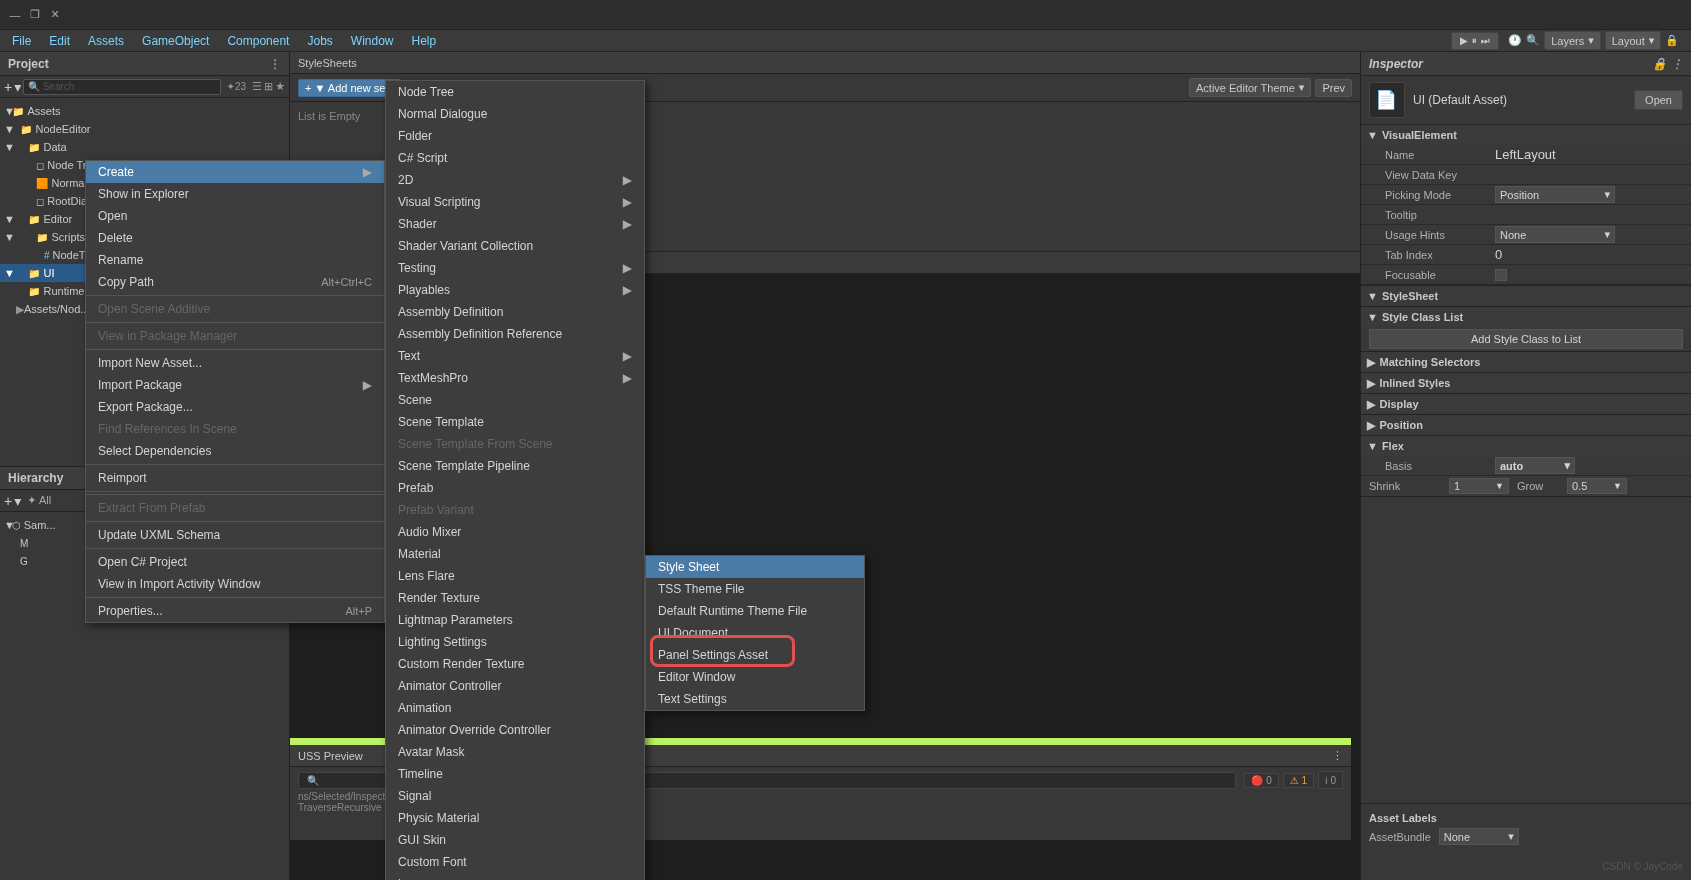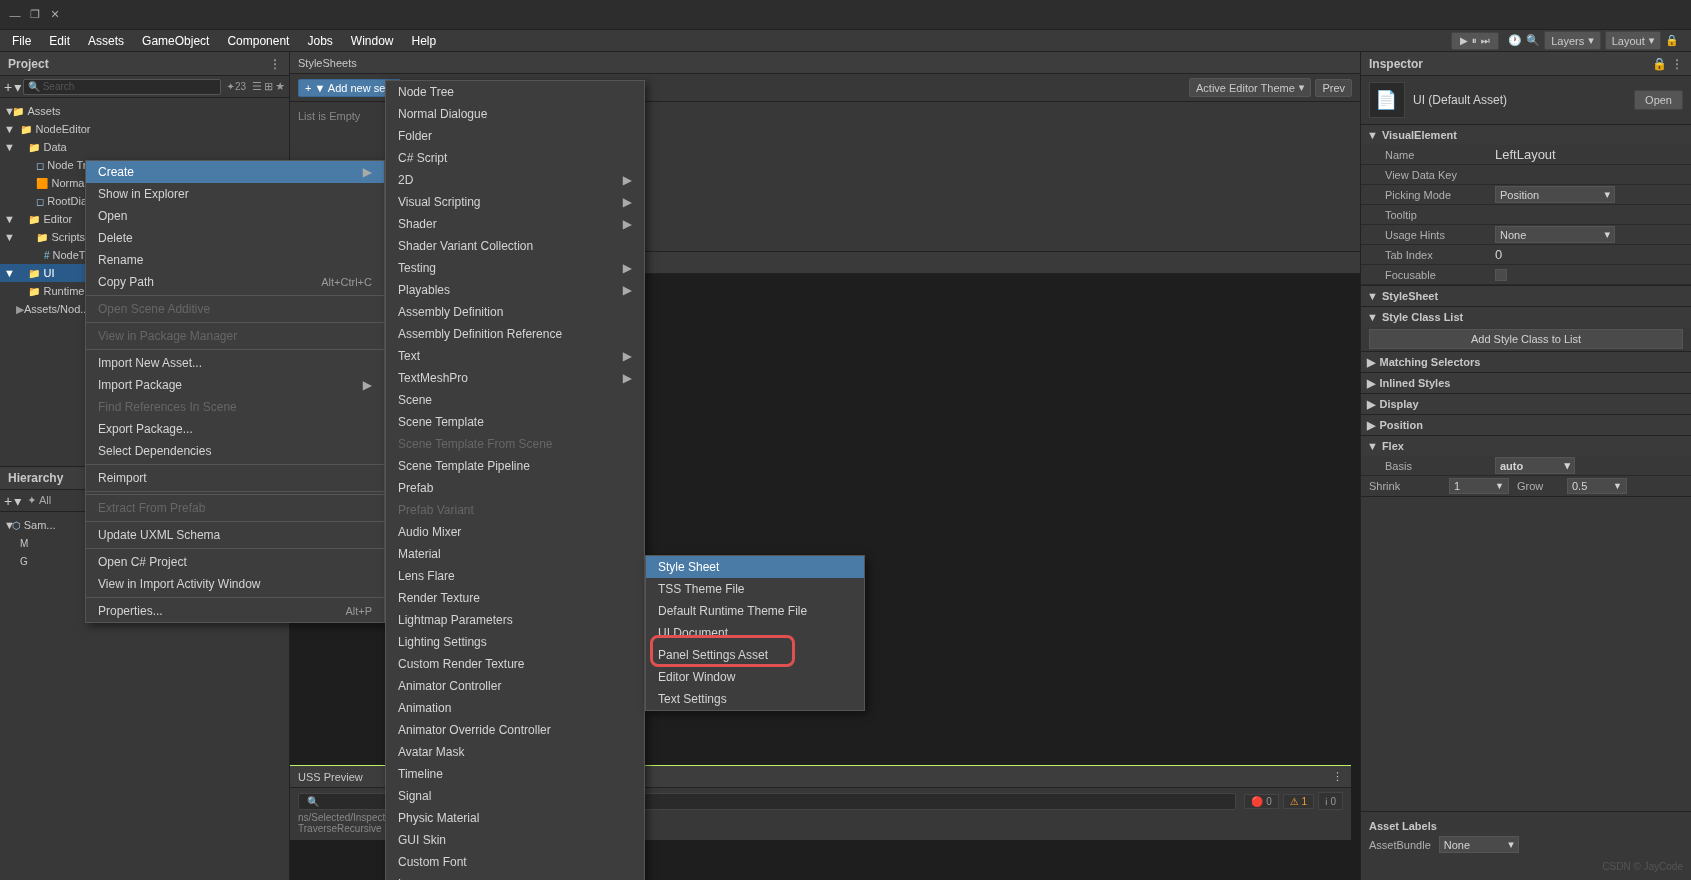--- a/index.html
+++ b/index.html
@@ -47,21 +47,21 @@
       height: 22px;
       background: #3a3a3a;
       display: flex;
       align-items: center;
       padding: 0 4px;
       border-bottom: 1px solid #222;
       gap: 2px;
     }
     .menubar-item {
       padding: 2px 8px;
-      color: #ffffff;
+      color: #7dd3fc;
       font-size: 12px;
       cursor: pointer;
     }
     .layers-dropdown {
       display: flex;
       align-items: center;
       gap: 4px;
       background: #555;
       border: 1px solid #444;
       padding: 2px 6px;
@@ -183,20 +183,21 @@
       height: 24px;
       background: #3d3d3d;
       border-bottom: 1px solid #222;
       display: flex;
       align-items: center;
       padding: 0 8px;
       font-size: 12px;
       font-weight: bold;
       color: #c8c8c8;
       justify-content: space-between;
+      font-style: italic;
     }
     .inspector-asset-header {
       display: flex;
       align-items: center;
       padding: 6px 8px;
       border-bottom: 1px solid #222;
       gap: 8px;
     }
     .asset-icon {
       width: 36px;
@@ -493,21 +494,21 @@
     <div style="flex:1;background:#1e1e1e;display:flex;flex-direction:column;">
       <div style="height:22px;background:#3a3a3a;border-bottom:1px solid #222;display:flex;align-items:center;font-size:11px;">
         <div style="padding:2px 12px;color:#c8c8c8;border-right:1px solid #222;cursor:pointer;height:22px;display:flex;align-items:center;background:#383838;">📷 Scene</div>
         <div style="padding:2px 12px;color:#c8c8c8;border-right:1px solid #222;cursor:pointer;height:22px;display:flex;align-items:center;">🎮 Ga...</div>
       </div>
 
       <div style="padding:8px;font-size:11px;color:#888;">
         <div style="color:#c8c8c8;font-size:12px;margin-bottom:4px;">...or.uxml*</div>
       </div>
 
-      <div style="position:absolute;bottom:40px;left:290px;right:340px;height:75px;background:#383838;border-top:1px solid #bef264;">
+      <div style="position:absolute;bottom:40px;left:290px;right:340px;height:102px;background:#383838;border-top:7px solid #bef264;">
         <div style="height:22px;background:#3d3d3d;border-bottom:1px solid #222;display:flex;align-items:center;padding:0 8px;font-size:11px;color:#c8c8c8;justify-content:space-between;">
           <span>USS Preview</span>
           <span style="cursor:pointer;">⋮</span>
         </div>
         <div style="padding:4px 8px;font-size:10px;color:#888;">
           <div style="display:flex;align-items:center;gap:8px;margin-bottom:2px;">
             <div style="background:#2a2a2a;border:1px solid #444;padding:2px 8px;border-radius:2px;display:flex;align-items:center;gap:4px;flex:1;">
               <span style="color:#666;font-size:10px;">🔍</span>
             </div>
             <div style="display:flex;align-items:center;gap:4px;">
@@ -652,21 +653,21 @@
 
     <div class="asset-labels">
       <div style="font-size:11px;font-weight:bold;color:#c8c8c8;margin-bottom:4px;">Asset Labels</div>
       <div class="asset-bundle-row">
         <span>AssetBundle</span>
         <div class="inspector-dropdown" style="width:80px;">
           <span>None</span>
           <span>▾</span>
         </div>
       </div>
-      <div style="font-size:10px;color:#555;text-align:right;margin-top:8px;">CSDN © JayCode</div>
+      <div style="font-size:10px;color:#555;text-align:right;margin-top:16px;">CSDN © JayCode</div>
     </div>
   </div>
 
 </div>
 
 <div class="context-menu-left">
   <div class="ctx-item selected">
     <span>Create</span>
     <span class="ctx-arrow">▶</span>
   </div>
@@ -695,25 +696,25 @@
       <span>View in Package Manager</span>
     </div>
   <div class="ctx-separator"></div>
   <div class="ctx-item">
       <span>Import New Asset...</span>
     </div>
   <div class="ctx-item">
     <span>Import Package</span>
     <span class="ctx-arrow">▶</span>
   </div>
+  <div class="ctx-item">
+      <span>Export Package...</span>
+    </div>
   <div class="ctx-item disabled">
       <span>Find References In Scene</span>
-    </div>
-  <div class="ctx-item">
-      <span>Export Package...</span>
     </div>
   <div class="ctx-item">
       <span>Select Dependencies</span>
     </div>
   <div class="ctx-separator"></div>
   <div class="ctx-item">
       <span>Reimport</span>
     </div>
   <div class="ctx-separator"></div>
   <div class="ctx-separator"></div>

